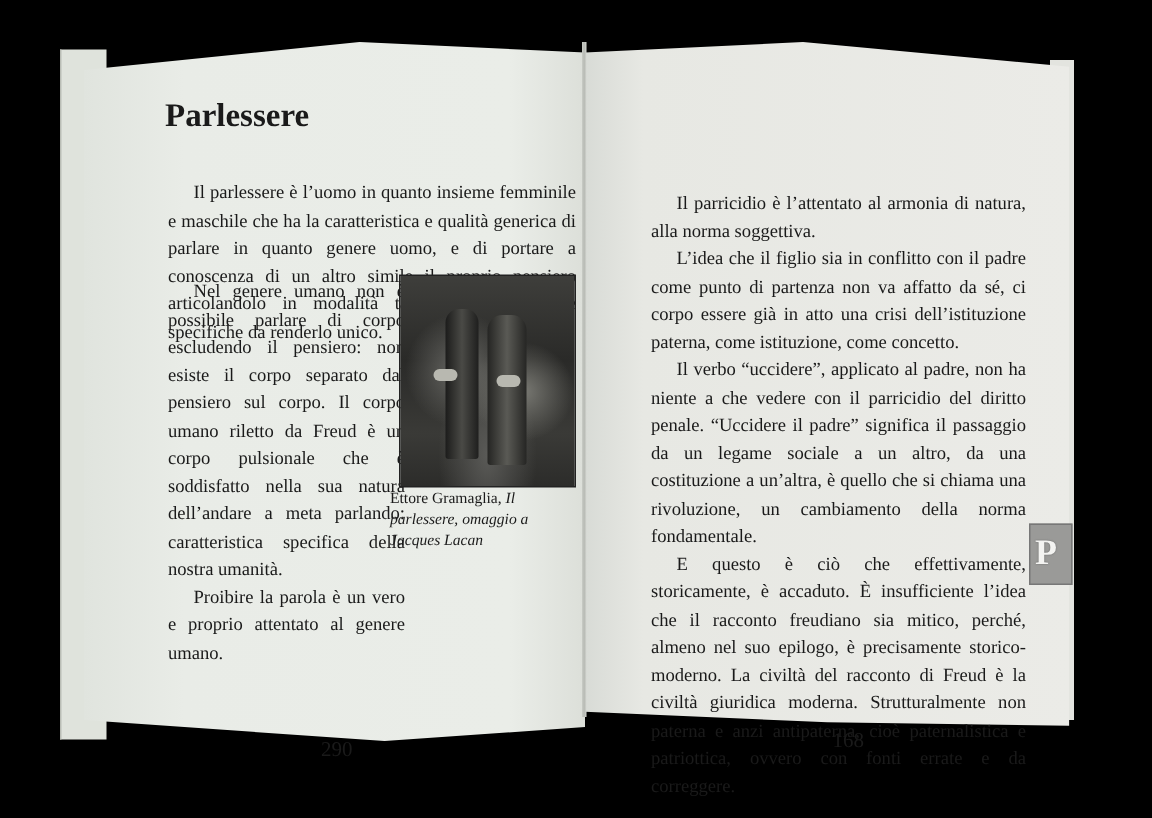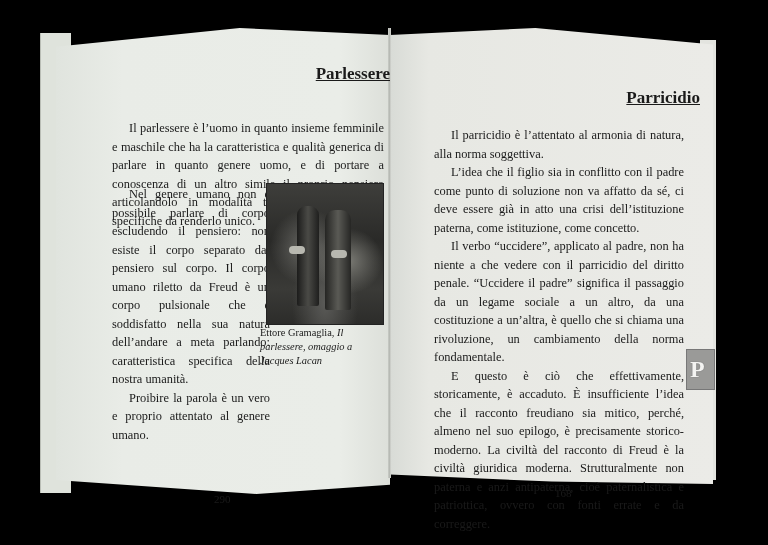--- a/index.html
+++ b/index.html
@@ -17,21 +17,21 @@
   .page.left { left:56px; top:28px; width:334px; height:466px;
                clip-path: polygon(0 4%, 55% 0%, 100% 1.5%, 100% 98%, 60% 100%, 0 97%);
                background:linear-gradient(90deg,#e0e4de 0%,#e9ece7 20%,#eaede8 85%,#dcdfd9 100%); }
   .page.right { left:390px; top:28px; width:323px; height:470px;
                 clip-path: polygon(0 1.5%, 45% 0%, 100% 3.5%, 100% 97%, 50% 96.5%, 0 95%);
                 background:linear-gradient(90deg,#d8dbd6 0%,#e7e8e3 12%,#ebebe7 100%); }
 
   .gutter { position:absolute; left:388px; top:28px; width:3px; height:450px;
             background:linear-gradient(90deg,#c9ccc6,#b7bab4,#d5d7d2); }
 
-  .title { position:absolute; font-weight:bold; font-size:17px; text-align:right;text-decoration:underline; }
+  .title { position:absolute; font-weight:bold; font-size:22px; text-align:left; }
   .title.left { left:110px; top:64px; width:280px; }
   .title.right { left:400px; top:88px; width:300px; }
 
   .text { position:absolute; font-size:12.4px; line-height:18.5px; text-align:justify; }
   .text p { margin:0; text-indent:17px; }
 
   .left-top { left:112px; top:119px; width:272px; }
   .left-col { left:112px; top:185px; width:158px; }
   .left-bottom { left:112px; top:360px; width:272px; }
 
@@ -46,21 +46,21 @@
             border:1px solid #222; }
   .figure .fig1 { position:absolute; left:30px; top:22px; width:22px; height:100px;
                   background:linear-gradient(90deg,#1c1c1b,#4a4a46,#1f1f1e); border-radius:9px 9px 2px 2px; }
   .figure .fig2 { position:absolute; left:58px; top:26px; width:26px; height:100px;
                   background:linear-gradient(90deg,#252523,#5a5a55,#262624); border-radius:10px 10px 2px 2px; }
   .figure .hand { position:absolute; width:16px; height:8px; background:#b8b8b0; border-radius:4px; }
 
   .caption { position:absolute; left:260px; top:326px; width:118px; font-size:10.4px; line-height:14px; }
   .caption i { font-style:italic; }
 
-  .pagenum { position:absolute; font-size:11px; }
+  .pagenum { position:absolute; font-size:14px; }
   .pagenum.left { left:214px; top:493px; }
   .pagenum.right { left:555px; top:487px; }
 
   .tab { position:absolute; left:686px; top:349px; width:27px; height:39px; background:#9a9a98;
          border:1px solid #777; }
   .tab span { position:absolute; left:3px; top:5px; font-size:24px; font-weight:bold; color:#f3f3f1; line-height:28px;
               text-shadow:0 0 1px #555; }
 </style>
 </head>
 <body>
@@ -91,25 +91,24 @@
   </div>
   <div class="caption">
     <span>Ettore Gramaglia, </span><i>Il parlessere, omaggio a Jacques Lacan</i>
   </div>
 
   <div class="text left-bottom">
   </div>
 
   <div class="pagenum left">290</div>
 
-  <div class="title right">Parricidio</div>
 
   <div class="text right-text">
     <p>Il parricidio è l’attentato al armonia di natura, alla norma soggettiva.</p>
-    <p>L’idea che il figlio sia in conflitto con il padre come punto di soluzione non va affatto da sé, ci deve essere già in atto una crisi dell’istituzione paterna, come istituzione, come concetto.</p>
+    <p>L’idea che il figlio sia in conflitto con il padre come punto di partenza non va affatto da sé, ci corpo essere già in atto una crisi dell’istituzione paterna, come istituzione, come concetto.</p>
     <p>Il verbo “uccidere”, applicato al padre, non ha niente a che vedere con il parricidio del diritto penale. “Uccidere il padre” significa il passaggio da un legame sociale a un altro, da una costituzione a un’altra, è quello che si chiama una rivoluzione, un cambiamento della norma fondamentale.</p>
     <p>E questo è ciò che effettivamente, storicamente, è accaduto. È insufficiente l’idea che il racconto freudiano sia mitico, perché, almeno nel suo epilogo, è precisamente storico-moderno. La civiltà del racconto di Freud è la civiltà giuridica moderna. Strutturalmente non paterna e anzi antipaterna, cioè paternalistica e patriottica, ovvero con fonti errate e da correggere.</p>
 
   </div>
 
   <div class="tab">
     <span>P</span>
   </div>
 
   <div class="pagenum right">168</div>

